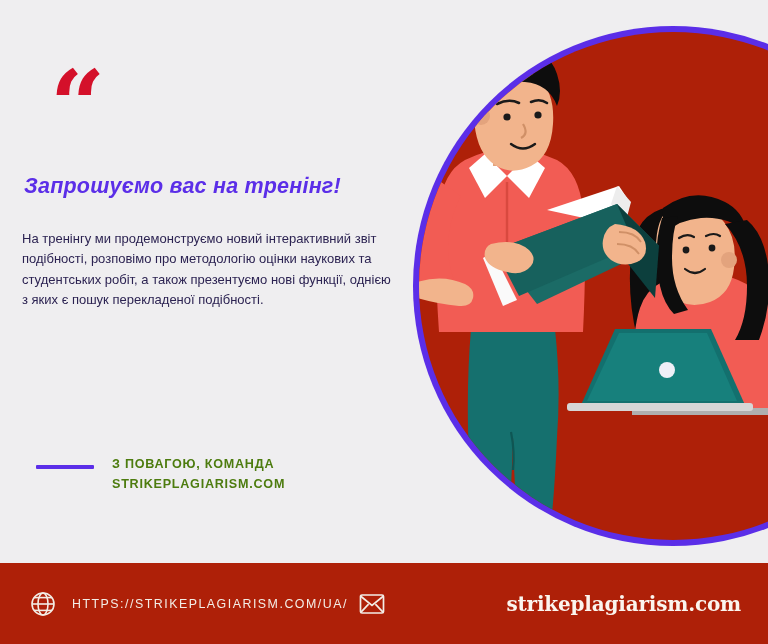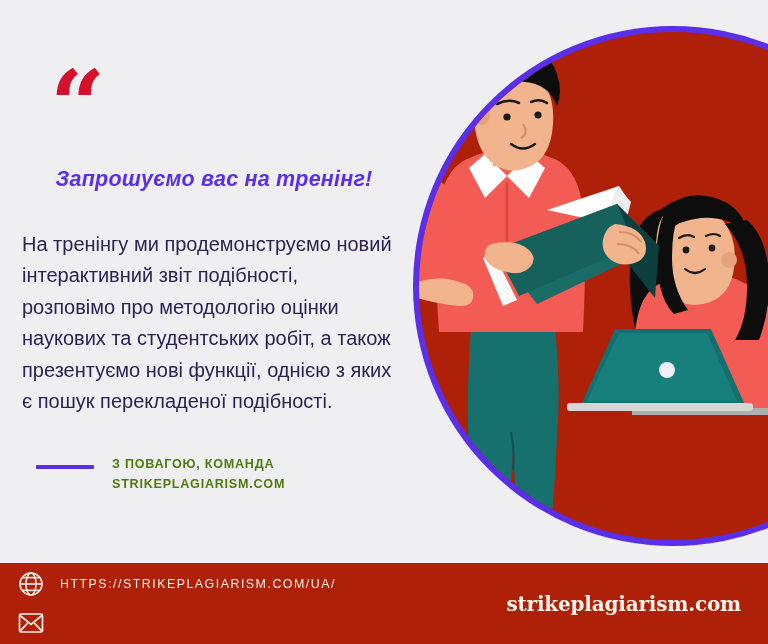--- a/index.html
+++ b/index.html
@@ -18,42 +18,42 @@
   .circle-fill svg{position:absolute;left:0;top:0;}
 
   
   .quote-mark{
     position:absolute;left:50px;top:58px;
     font-family:"DejaVu Serif", serif;
     font-size:96px;line-height:1;font-weight:700;
     color:#D4102A;letter-spacing:-2px;
   }
   .headline{
-    position:absolute;left:24px;top:167px;width:380px;
+    position:absolute;left:24px;top:174px;width:380px;
     font-size:21.5px;font-weight:700;font-style:italic;
-    color:#5B2EE8;letter-spacing:.2px;text-align:center;
+    color:#5B2EE8;letter-spacing:.2px;
   }
   .body-copy{
     position:absolute;left:22px;top:229px;width:372px;
-    font-size:20px;line-height:1.57;
+    font-size:13px;line-height:1.57;
     color:#2C2352;
   }
   .signature{position:absolute;left:36px;top:455px;display:flex;align-items:flex-start;gap:18px;}
   .sig-dash{width:58px;height:4px;background:#5B2EE8;margin-top:10px;flex:none;border-radius:1px;}
   .sig-text{
     font-size:12.6px;font-weight:700;line-height:1.55;
     color:#4d7c0f;letter-spacing:.75px;
   }
 
   
   .footer{
     position:absolute;left:0;bottom:0;width:768px;height:81px;
     background:#AE2008;display:flex;align-items:center;justify-content:space-between;
   }
-  .footer-left{display:flex;flex-direction:column;gap:9px;padding-left:16px;}
+  .footer-left{display:flex;flex-direction:row;gap:9px;padding-left:28px;}
   .f-row{display:flex;align-items:center;gap:14px;}
   .f-icon{width:30px;height:30px;flex:none;display:flex;align-items:center;justify-content:center;}
   .f-text{
     color:#F3EDE6;font-size:12.4px;letter-spacing:1.5px;font-weight:400;
   }
   .footer-logo{
     padding-right:27px;
     color:#FBF5EE;
     font-family:"DejaVu Serif", serif;
     font-size:20px;font-weight:700;letter-spacing:-0.2px;

